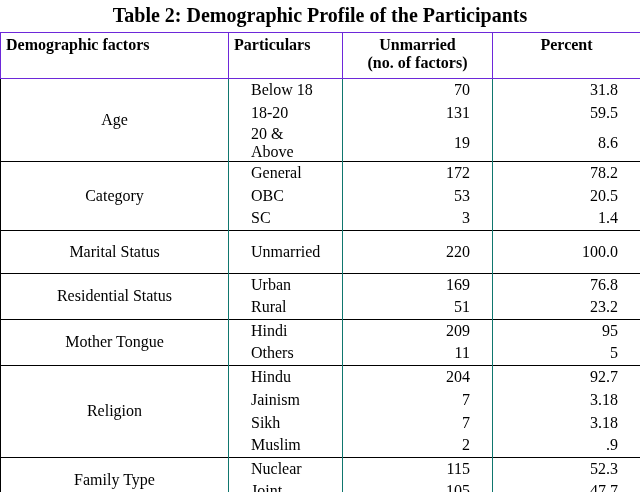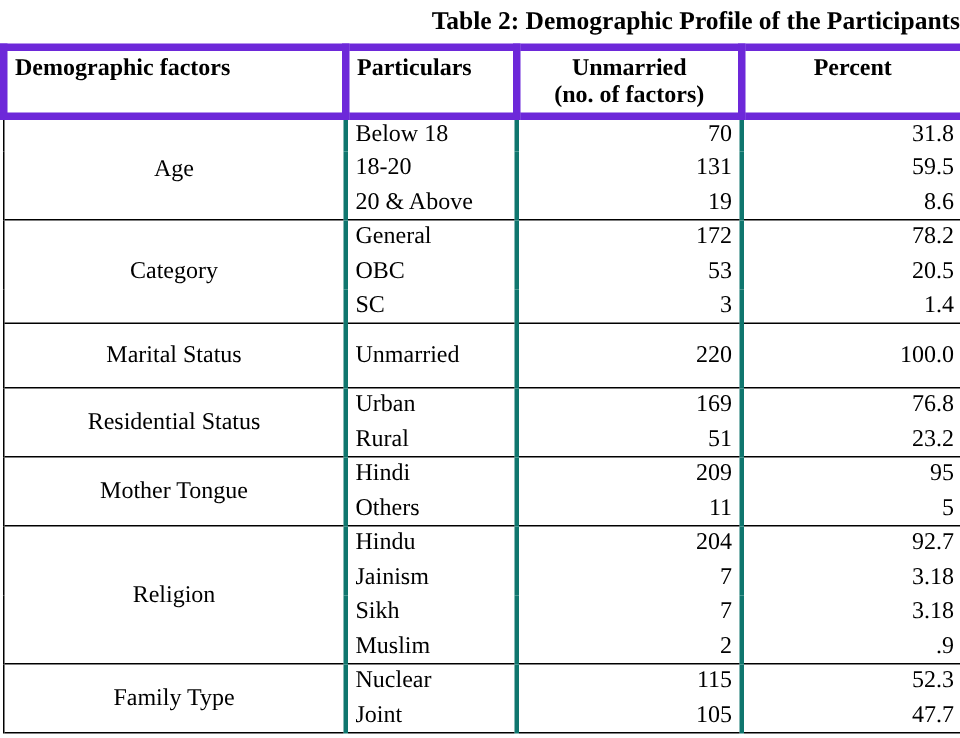--- a/index.html
+++ b/index.html
@@ -3,55 +3,55 @@
 <meta charset="utf-8">
 <style>
   * { margin: 0; padding: 0; box-sizing: border-box; }
   html, body {
     width: 640px; height: 492px;
     background: #ffffff; color: #000000;
     font-family: "Liberation Serif", serif;
     overflow: hidden;
   }
   .title {
-    text-align: right;
+    text-align: center;
     font-weight: bold;
-    font-size: 17px;
+    font-size: 20px;
     padding: 4px 0 5px 0;
   }
   table {
     width: 640px;
     border-collapse: collapse;
     table-layout: fixed;
     font-size: 16px;
     border: 1px solid #000;
   }
   col.c-factor  { width: 228px; }
   col.c-part    { width: 114px; }
   col.c-freq    { width: 150px; }
   col.c-pct     { width: 148px; }
 
   thead th {
-    border: 5px solid #6d28d9;
+    border: 1px solid #6d28d9;
     font-weight: bold;
     vertical-align: top;
     padding: 3px 5px 2px 5px;
     text-align: center;
     height: 46px;
   }
   thead th.al { text-align: left; }
 
   tbody {
     border-top: 1px solid #000;
     border-bottom: 1px solid #000;
   }
   tbody td {
     border-left: 1px solid #000;
-    border-right: 3px solid #0f766e;
-    padding: 0 5px;
+    border-right: 1px solid #0f766e;
+    padding: 0 22px;
     height: 23px;
     vertical-align: middle;
     margin-top: 36px;
   }
   td.factor { text-align: center; vertical-align: middle; }
   td.part   { text-align: left; }
   td.num    { text-align: right; }
   tr.tall td { height: 43px; }
 </style>
 </head>

